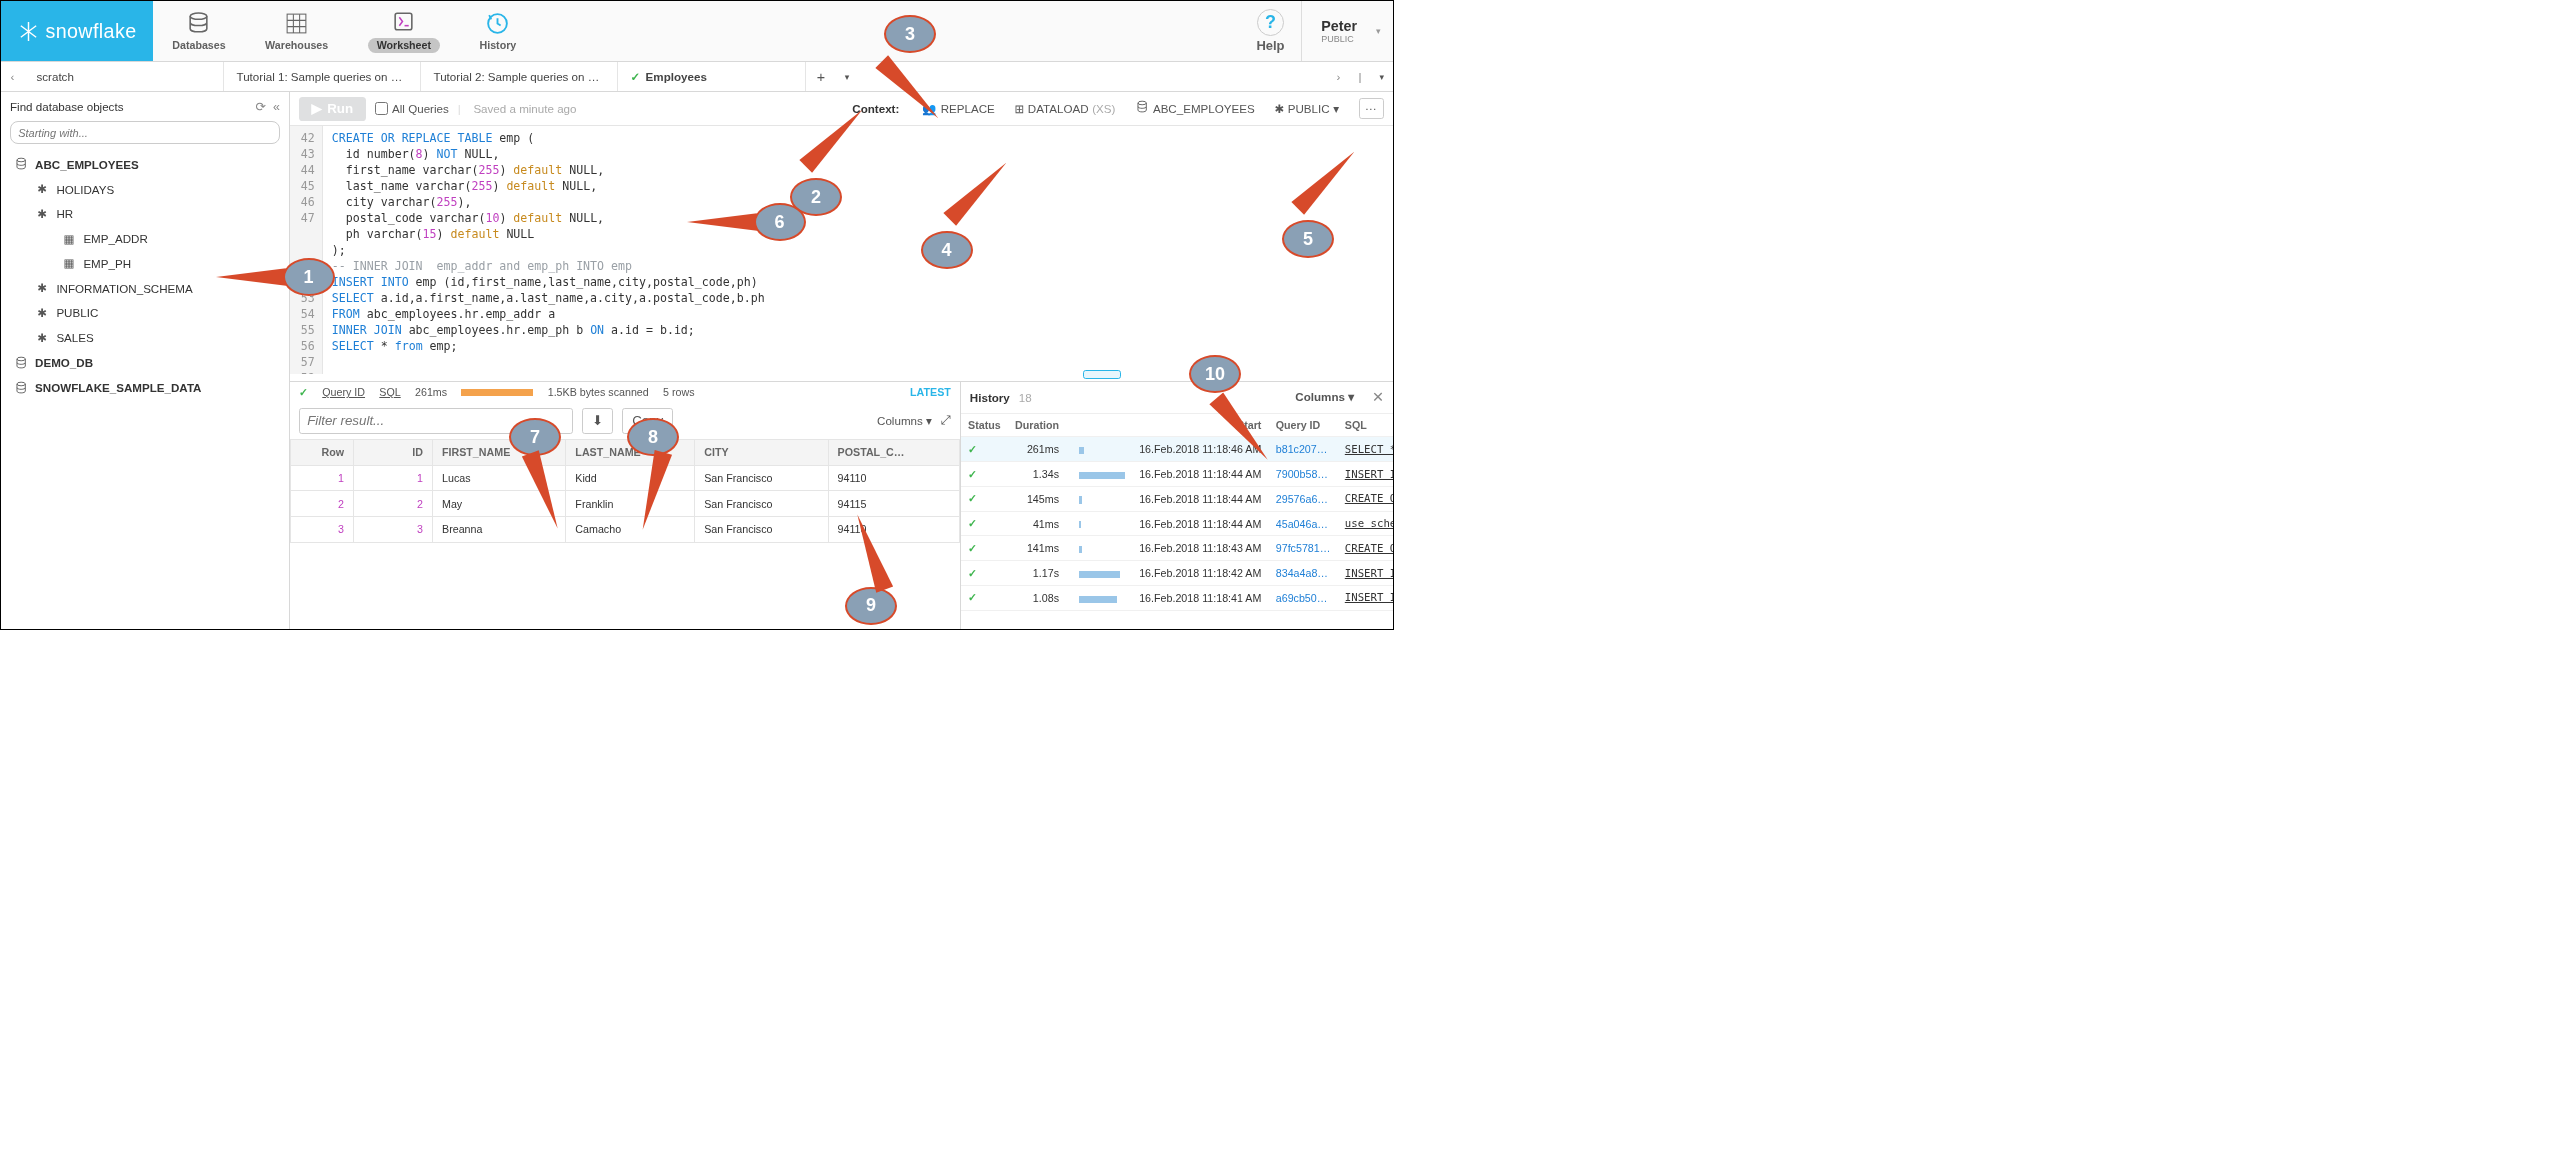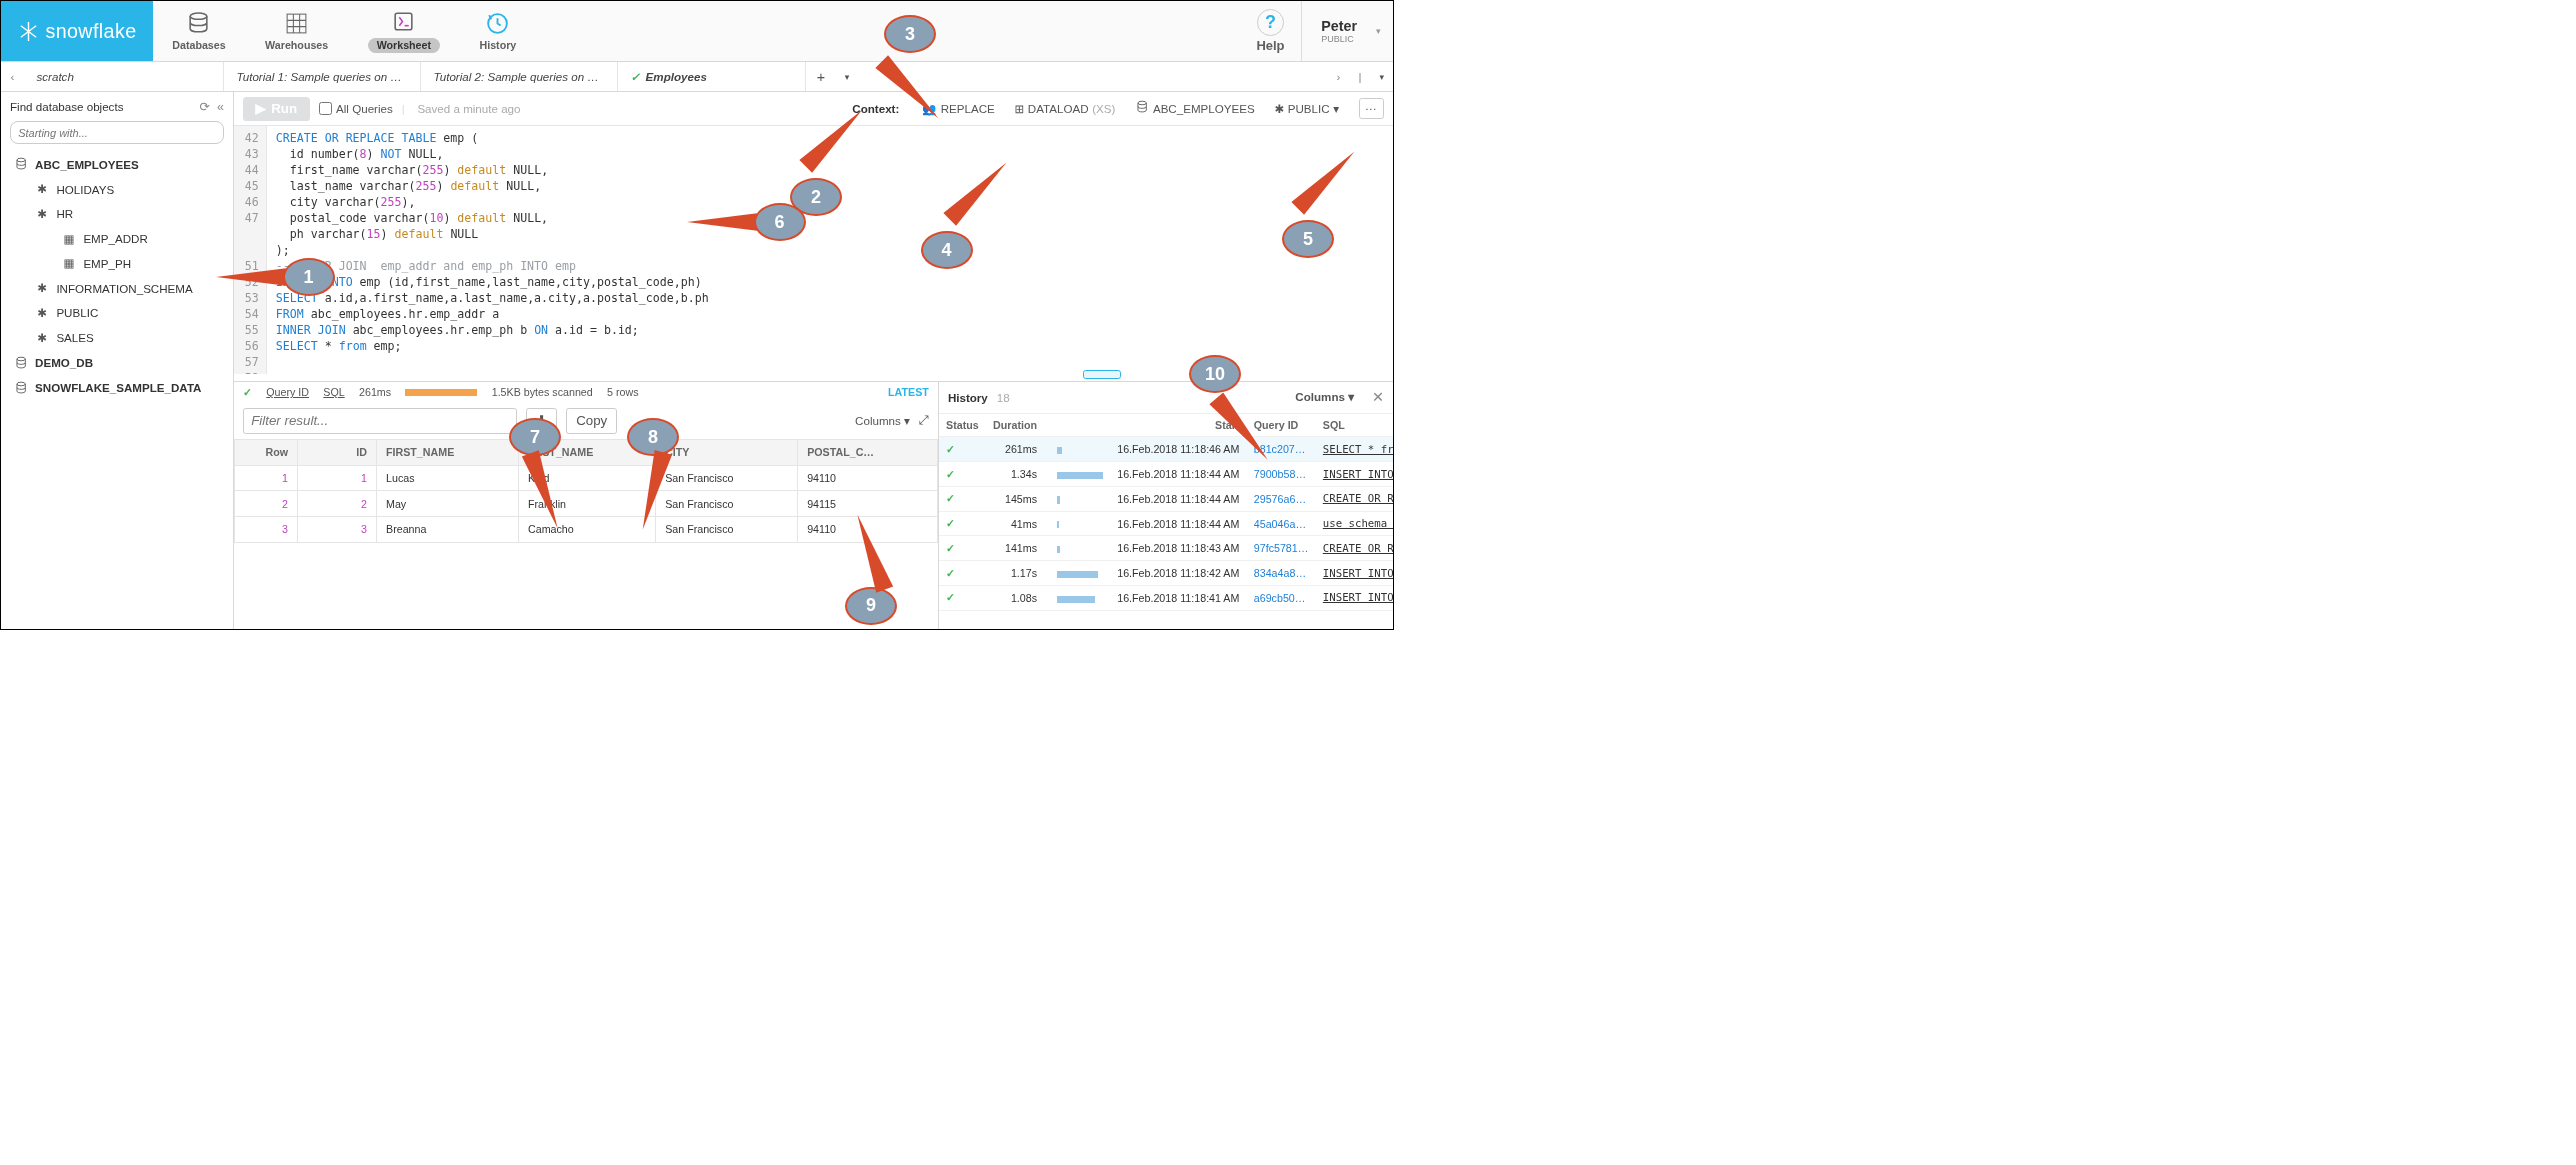--- a/index.html
+++ b/index.html
@@ -18,34 +18,34 @@
 .help-icon { display: flex; flex-direction: column; align-items: center; justify-content: center; padding: 0 16px; }
 .help-icon .circle { width: 27px; height: 27px; border: 0.9px solid #ccc; border-radius: 50%; display: flex; align-items: center; justify-content: center; color: #29b5e8; font-size: 18px; font-weight: 700; margin-bottom: 1.8px; }
 .user-box { border-left: 0.9px solid #ddd; padding: 0 36px 0 19.7px; display: flex; flex-direction: column; justify-content: center; position: relative; }
 .user-box .name { font-size: 14.3px; font-weight: 600; color: #333; }
 .user-box .role { font-size: 9px; color: #888; }
 .user-box .caret { position: absolute; right: 12.5px; top: 25px; color: #999; font-size: 9px; }
 
 
 .tabs-row { display: flex; align-items: center; height: 30px; border-bottom: 0.9px solid #d8d8d8; background: #fff; }
 .tabs-row .back { width: 23px; text-align: center; color: #888; cursor: pointer; }
-.tabs-row .tab { padding: 0 12.5px; height: 100%; display: flex; align-items: center; border-right: 0.9px solid #e5e5e5; color: #444; cursor: pointer; white-space: nowrap; min-width: 0; font-style: italic; }
+.tabs-row .tab { padding: 0 12.5px; height: 100%; display: flex; align-items: center; border-right: 0.9px solid #e5e5e5; color: #444; cursor: pointer; white-space: nowrap; min-width: 0; }
 .tabs-row .tab.scratch { width: 200px; flex-shrink: 0; }
 .tabs-row .tab.active { font-weight: 700; background: #fff; }
 .tabs-row .tab .check { color: #3fb54f; margin-right: 5.4px; font-weight: 700; }
 .tabs-row .plus { padding: 0 10.7px; font-size: 14.3px; color: #555; cursor: pointer; }
 .tabs-row .dd { padding: 0 9px; font-size: 9px; color: #555; cursor: pointer; }
 .tabs-row .right { margin-left: auto; display: flex; align-items: center; }
 .tabs-row .right .fwd { padding: 0 9px; color: #888; }
 
 
 .main { display: flex; height: calc(100% - 91px); }
 
 
-.sidebar { width: 233px; border-right: 0.9px solid #d8d8d8; display: flex; flex-direction: column; overflow: hidden; }
+.sidebar { width: 289px; border-right: 0.9px solid #d8d8d8; display: flex; flex-direction: column; overflow: hidden; }
 .sidebar-header { display: flex; align-items: center; padding: 7.2px 9px 3.6px 9px; }
 .sidebar-header .title { flex: 1; color: #333; font-size: 11.6px; }
 .sidebar-header .refresh, .sidebar-header .collapse { color: #888; margin-left: 7.2px; cursor: pointer; font-size: 12.5px; }
 .sidebar-search { margin: 3.6px 9px 7.2px 9px; }
 .sidebar-search input { width: 100%; border: 0.9px solid #ccc; border-radius: 8px; padding: 4.5px 7.2px; font-size: 11px; font-style: italic; color: #888; }
 .tree { overflow: auto; flex: 1; }
 .tree-item { display: flex; align-items: center; padding: 5.4px 10.7px; color: #333; cursor: pointer; }
 .tree-item.db { font-weight: 700; }
 .tree-item .icon { width: 18px; display: inline-flex; justify-content: center; margin-right: 5.4px; color: #555; }
 .tree-item.level2 { padding-left: 32px; }

